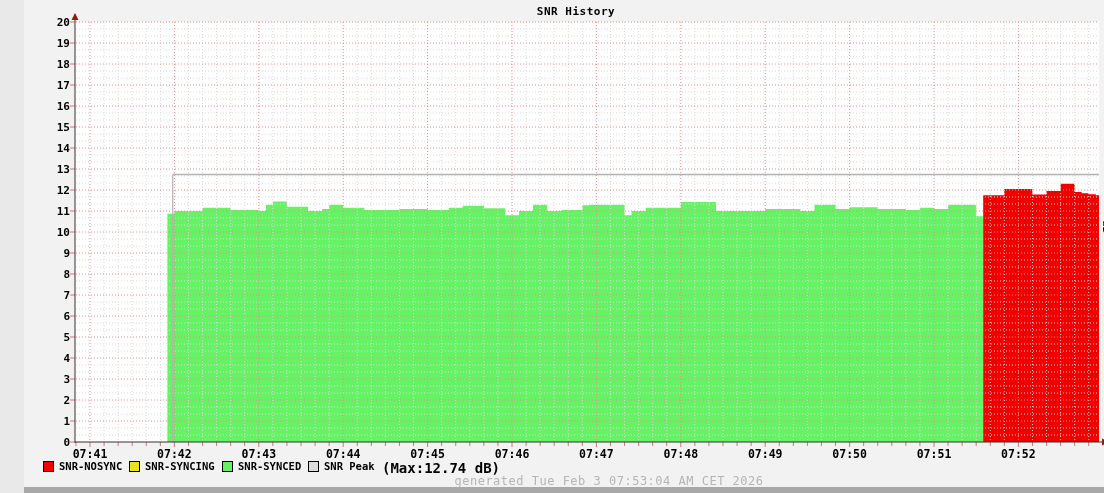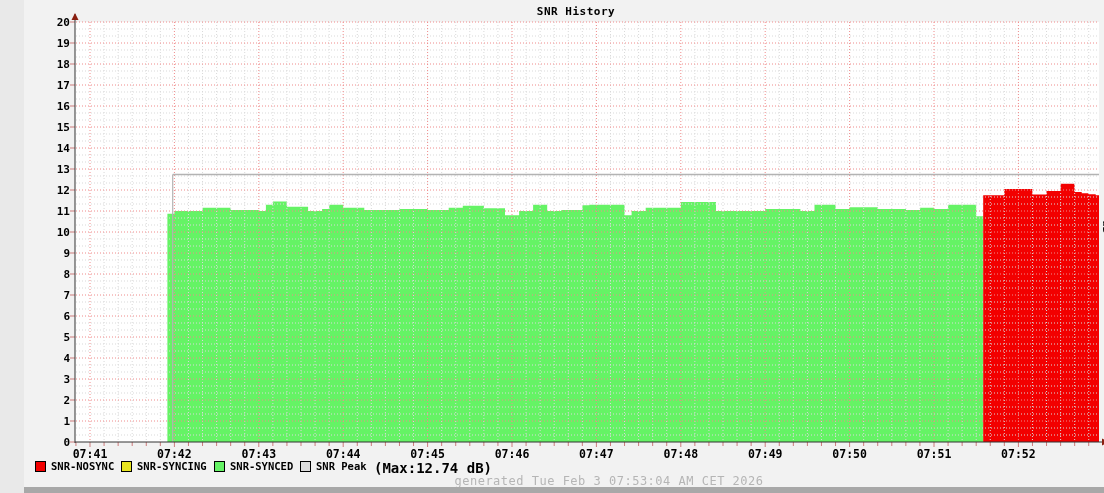--- a/index.html
+++ b/index.html
@@ -16,21 +16,21 @@
   }
   #plot-svg{position:absolute;left:0;top:0;}
   .vlabel{
     position:absolute;left:1076px;top:220px;
     writing-mode:vertical-rl;font-size:11px;font-weight:bold;color:#111;
   }
   .watermark{
     position:absolute;left:1087px;top:5px;
     writing-mode:vertical-rl;font-size:8px;letter-spacing:2px;color:#cdcdcd;
   }
-  .legend-row{position:absolute;top:460px;left:0;width:920px;height:14px;}
+  .legend-row{position:absolute;top:460px;left:8px;width:920px;height:14px;}
   .legend-item{position:absolute;display:flex;align-items:center;font-size:10.5px;font-weight:bold;}
   .legend-item .swatch{
     width:9px;height:9px;border:1px solid #000;margin-right:5px;flex:0 0 auto;
   }
   .legend-note{position:absolute;left:350px;top:0;font-size:14px;font-weight:bold;}
   .footer{
     position:absolute;top:474px;left:33px;width:1104px;
     text-align:center;font-size:12px;letter-spacing:0.5px;color:#b5b5b5;
   }
   .scroll-v{position:absolute;right:0;top:0;width:7px;height:493px;background:#a8a8a8;}

